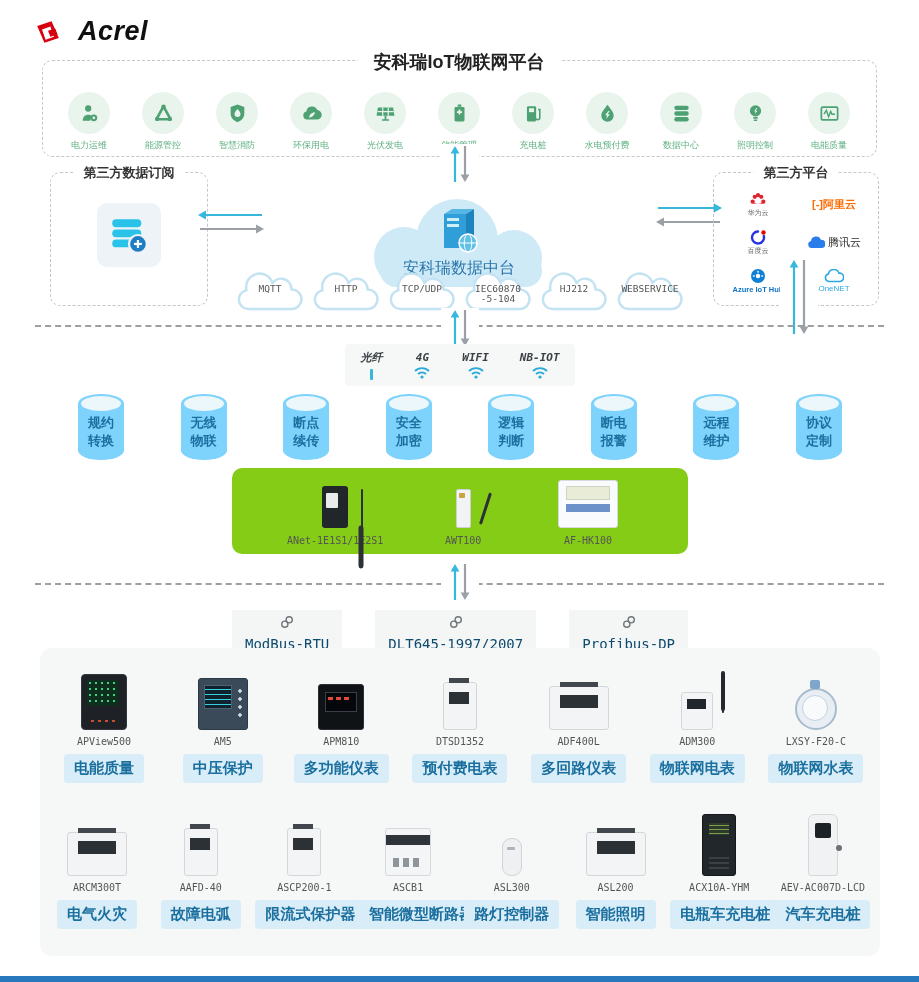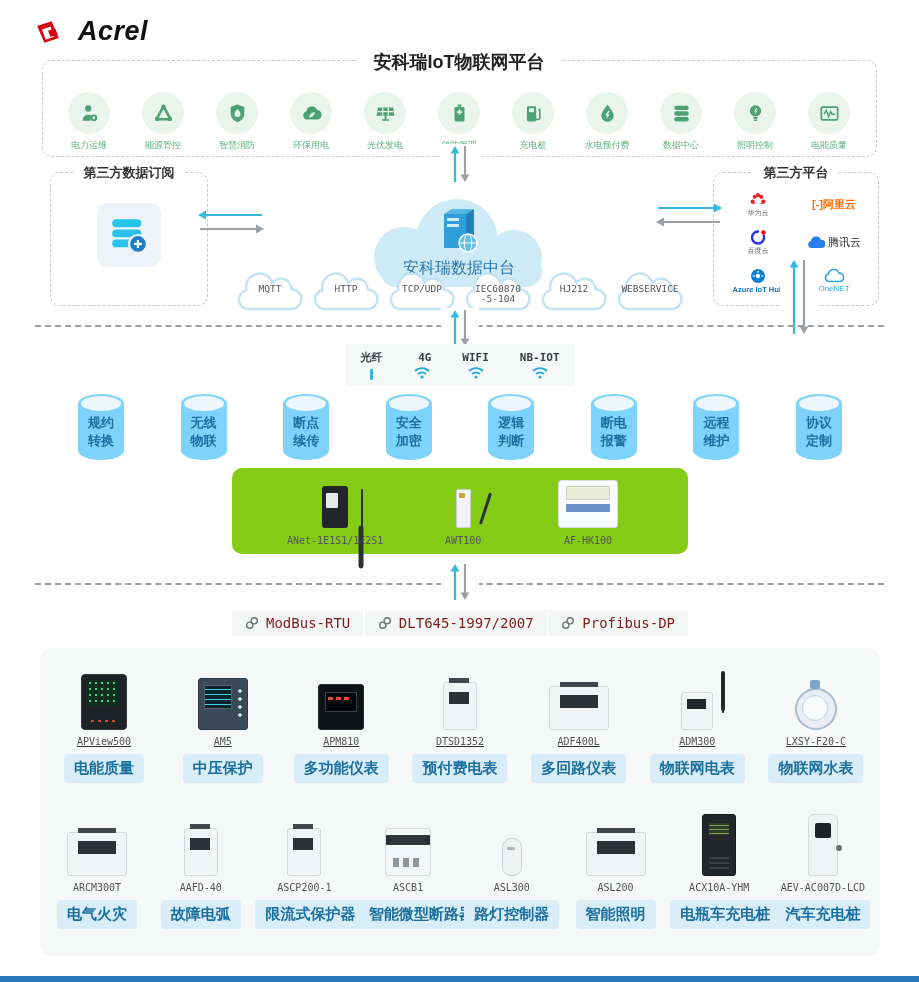--- a/index.html
+++ b/index.html
@@ -56,21 +56,21 @@
   .pcloud-label{position:absolute;left:0;top:12px;width:100%;text-align:center;
                 font-family:"DejaVu Sans Mono",monospace;font-size:9.5px;color:#555;
                 white-space:pre-line;line-height:1.1;}
 
   
   .divider{position:absolute;left:35px;width:849px;height:0;border-top:2px dashed #9b9fa2;}
 
   
   .conn-bar{position:absolute;left:345px;top:344px;width:230px;height:42px;background:#f6f7f7;
             border-radius:4px;display:flex;justify-content:space-around;align-items:center;}
-  .conn-item{text-align:right;}
+  .conn-item{text-align:center;font-style:italic;}
   .conn-label{font-family:"DejaVu Sans Mono",monospace;font-size:11px;font-weight:bold;color:#3a3f43;}
   .conn-ico{height:13px;margin-top:2px;display:flex;align-items:flex-end;justify-content:center;}
   .fiber-bar{display:inline-block;width:3px;height:11px;background:#35b8dc;border-radius:1px;}
 
   
   .features{position:absolute;left:78px;top:394px;width:764px;display:flex;justify-content:space-between;}
   .cyl{position:relative;width:46px;height:66px;background:#7dd3fc;border-radius:29px/12px;}
   .cyl::before{content:"";position:absolute;left:3px;right:3px;top:2px;height:15px;
                border-radius:50%;background:#ecf7fb;}
   .cyl-label{position:absolute;left:0;top:20px;width:100%;text-align:center;font-size:13px;
@@ -92,26 +92,26 @@
   .gw-awt::before{content:"";position:absolute;left:2.5px;top:3px;width:6px;height:5px;background:#caa53e;border-radius:1px;}
   .gw-awt::after{content:"";position:absolute;right:-17px;bottom:2px;width:2.5px;height:33px;
                  background:#2c3135;border-radius:2px;transform:rotate(18deg);}
   .gw-afhk{width:58px;height:46px;background:#fafbfc;border:1px solid #d8dcdf;border-radius:3px;}
   .gw-afhk::before{content:"";position:absolute;left:7px;top:5px;width:42px;height:12px;background:#e9ecd6;border:1px solid #cfd3c2;}
   .gw-afhk::after{content:"";position:absolute;left:7px;top:23px;width:44px;height:8px;background:#6d92c9;}
 
   
   .fprotos{position:absolute;left:232px;top:610px;width:456px;display:flex;justify-content:space-between;}
   .fproto{display:flex;align-items:center;gap:7px;background:#f4f5f5;padding:5px 13px;
-          font-family:"DejaVu Sans Mono",monospace;font-size:14px;color:#7f1d1d;white-space:nowrap;}
+          font-family:"DejaVu Sans Mono",monospace;font-size:14px;color:#0c4a6e;white-space:nowrap;flex-direction:column;}
 
   
   .prod-box{position:absolute;left:40px;top:648px;width:840px;height:308px;background:#f6f7f7;border-radius:12px;}
   .prow{position:absolute;display:flex;justify-content:space-between;}
-  .prow1{left:52px;top:668px;width:816px;text-decoration:underline;}
+  .prow1{left:52px;top:668px;width:816px;}
   .prow2{left:48px;top:814px;width:824px;}
   .prod{width:104px;text-align:center;}
   .prow2 .prod{width:98px;}
   .dev-wrap{height:62px;display:flex;align-items:flex-end;justify-content:center;}
   .prod-model{margin:6px 0 7px;font-family:"DejaVu Sans Mono",monospace;font-size:10px;color:#555;white-space:nowrap;}
   .prod-cat{display:inline-block;background:#d8edf8;color:#1b6f9e;font-size:15px;font-weight:bold;
             padding:5px 10px;border-radius:4px;white-space:nowrap;}
 
   
   .dev-dark-screen{width:44px;height:54px;background:#1e2226;border:1px solid #33383d;border-radius:4px;}

